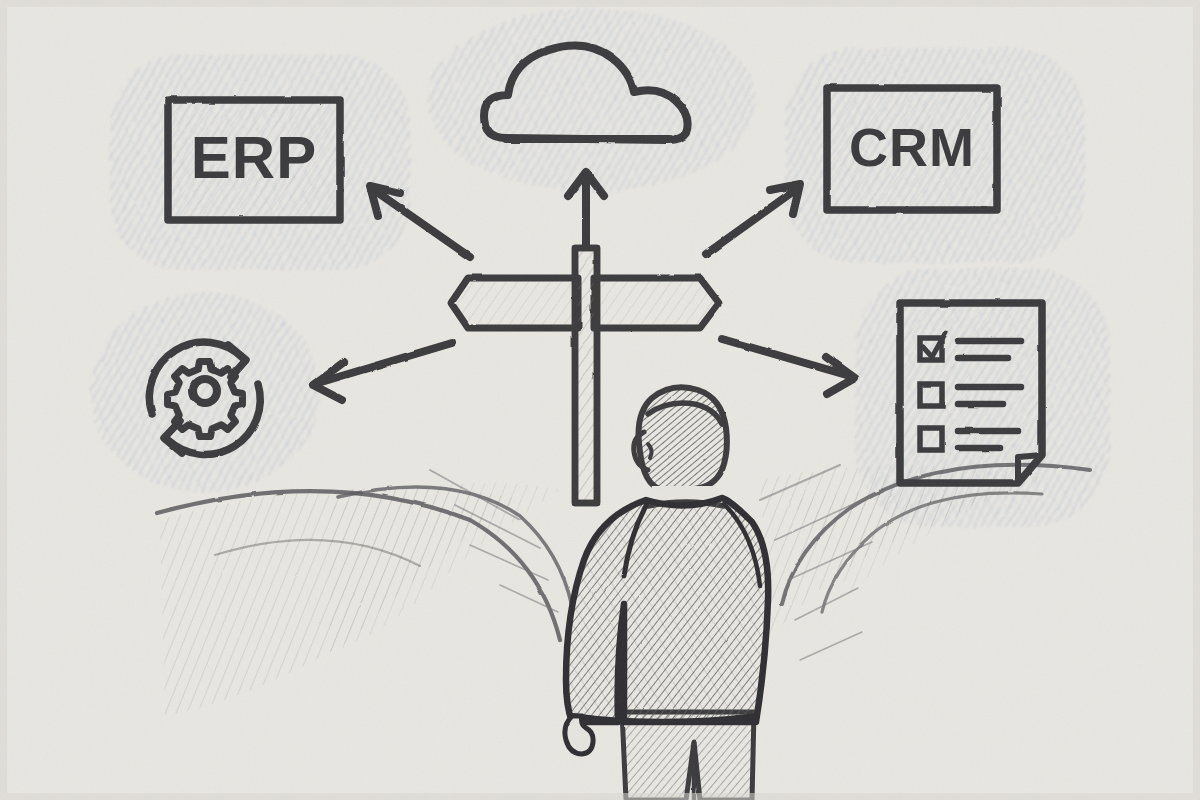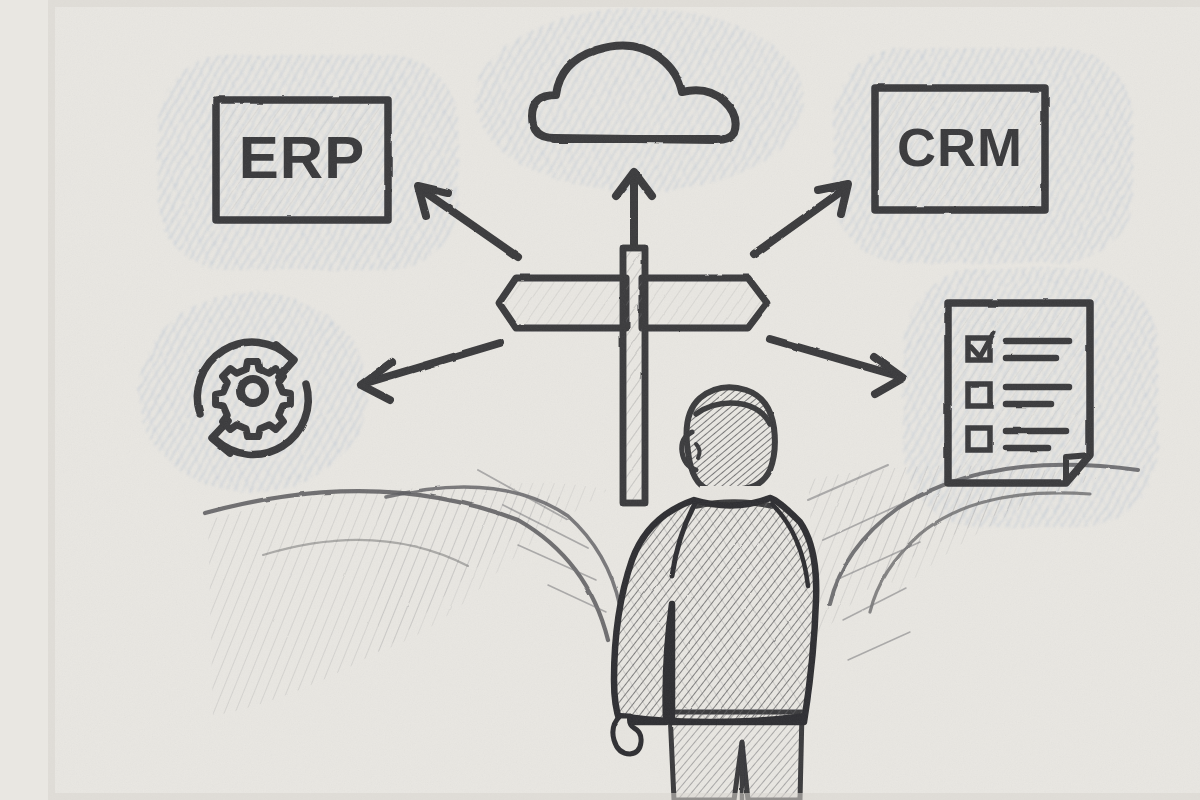--- a/index.html
+++ b/index.html
@@ -13,21 +13,20 @@
     display: flex;
     align-items: flex-start;
     justify-content: flex-start;
   }
   #scene {
     position: relative;
     width: 1200px;
     height: 800px;
     overflow: hidden;
     background: #e9e7e2;
-    padding-left: 48px;
   }
   #scene svg {
     display: block;
     width: 1200px;
     height: 800px;
   }
 </style>
 </head>
 <body>
 

